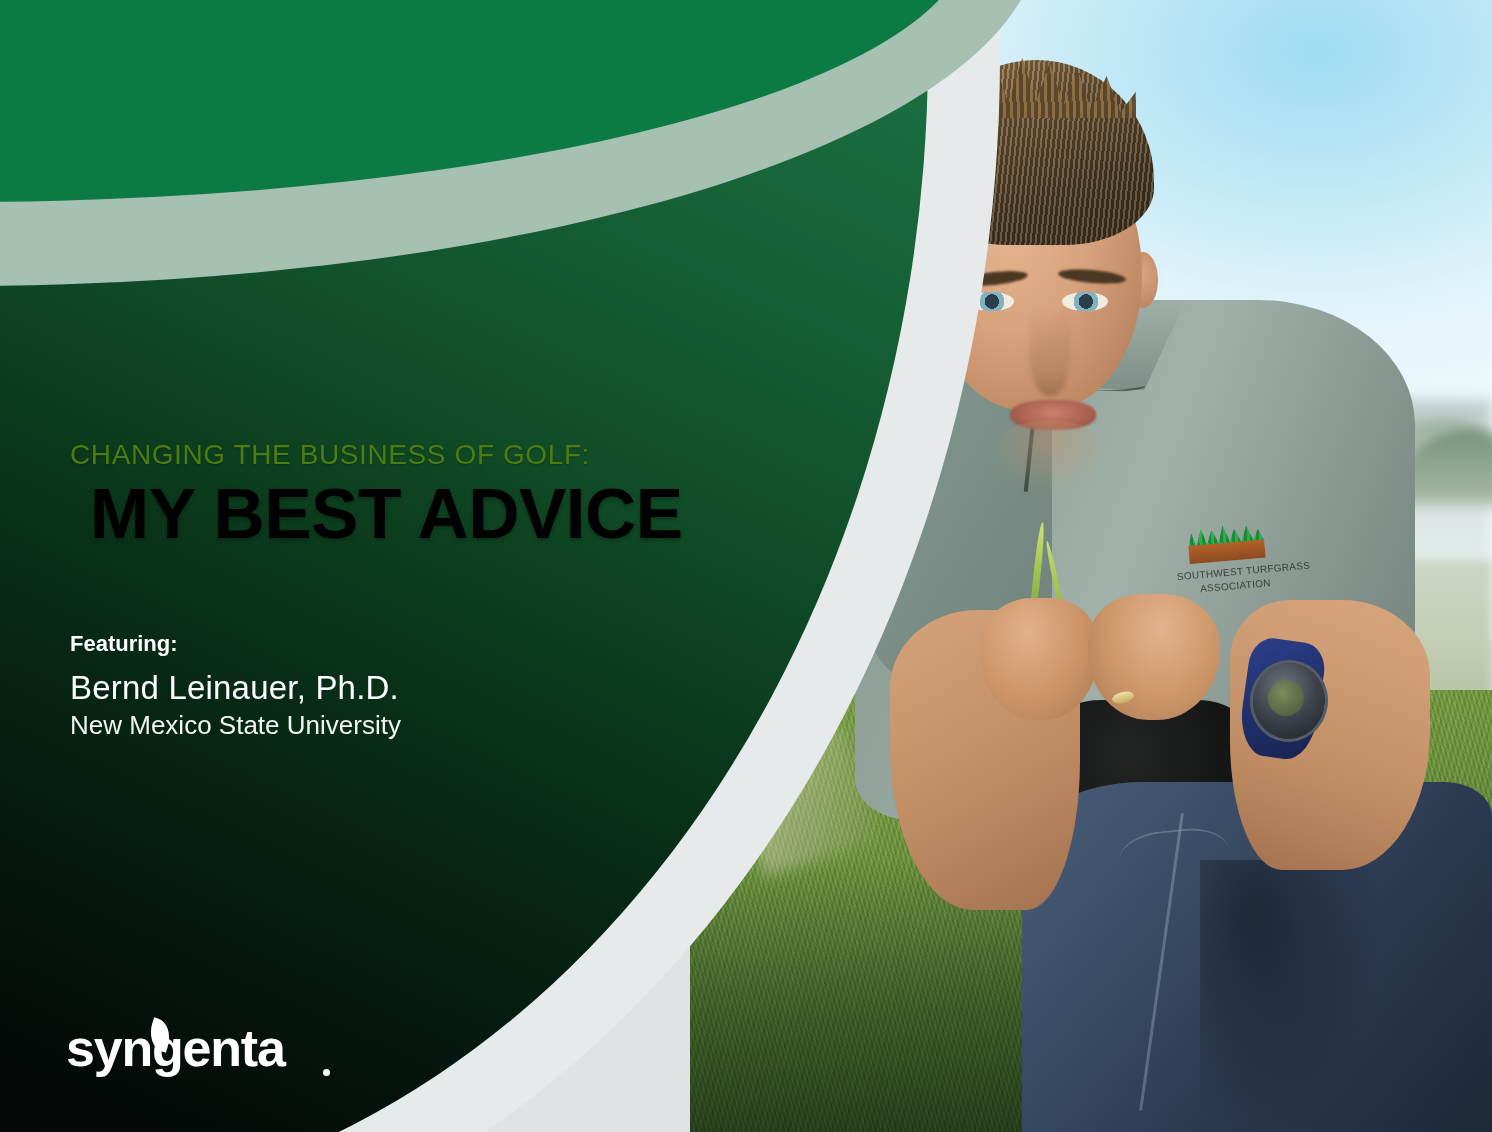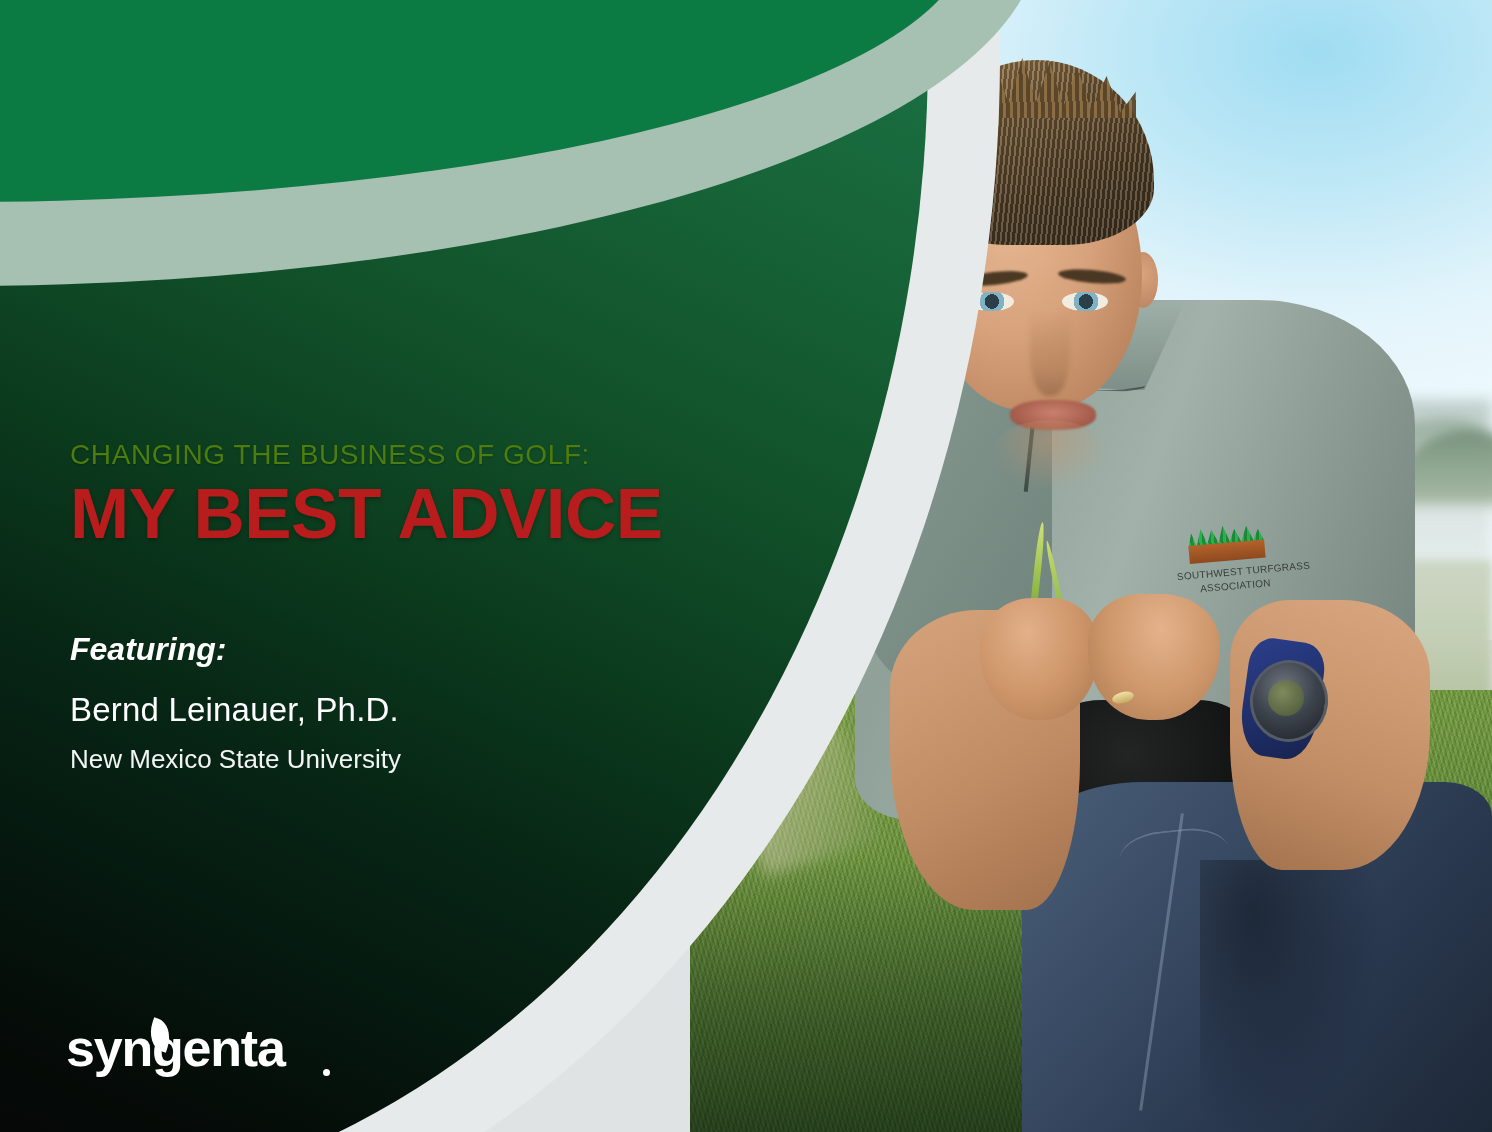--- a/index.html
+++ b/index.html
@@ -296,36 +296,36 @@
   .eyebrow {
     color:#4d7c0f;
     font-size:28px;
     letter-spacing:0.6px;
     font-weight:400;
     line-height:1.1;
     font-family:"Liberation Sans", sans-serif;
     text-shadow: 0 1px 2px rgba(0,0,0,.25);
   }
   .headline {
-    color:#b91c1c;
+    color:#000000;
     font-size:71px;
     font-weight:700;
     letter-spacing:-0.5px;
     line-height:1.05;
     margin-top:6px;
     font-family:"Liberation Sans", sans-serif;
     text-shadow: 0 2px 4px rgba(0,0,0,.28);
+    margin-left: 20px;
   }
   .featuring {
-    color:#ffffff; font-size:32px; font-weight:700; margin-top:80px;
+    color:#ffffff; font-size:22px; font-weight:700; margin-top:80px;
     font-family:"Liberation Sans", sans-serif;
-    font-style:italic;
   }
   .speaker-name {
-    color:#ffffff; font-size:33px; font-weight:400; margin-top:23px; letter-spacing:.2px;
+    color:#ffffff; font-size:33px; font-weight:400; margin-top:12px; letter-spacing:.2px;
     font-family:"Liberation Sans", sans-serif;
   }
   .speaker-title {
     color:#f2f5f3; font-size:26px; font-weight:400; margin-top:10px; line-height:1.4;
     font-family:"Liberation Sans", sans-serif;
   }
 
   
   .syngenta { position:absolute; left:66px; bottom:48px; width:260px; height:62px; }
   .syn-word {
@@ -414,21 +414,21 @@
   <div class="green-panel"></div>
 
   <div class="sage-band"></div>
   <div class="sage-band-inner"></div>
 
   <div class="text-block">
     <div class="eyebrow">CHANGING THE BUSINESS OF GOLF:</div>
     <div class="headline">MY BEST ADVICE</div>
     <div class="featuring">Featuring:</div>
     <div class="speaker-name">Bernd Leinauer, Ph.D.</div>
-    <div class="speaker-title" style="margin-top:12px">New Mexico State University</div>
+    <div class="speaker-title" style="margin-top:0">New Mexico State University</div>
   </div>
 
   <div class="syngenta">
     <div class="syn-word">syngenta</div>
     <div class="syn-leaf"></div>
     <div class="syn-reg"></div>
   </div>
 
 </div>
 

